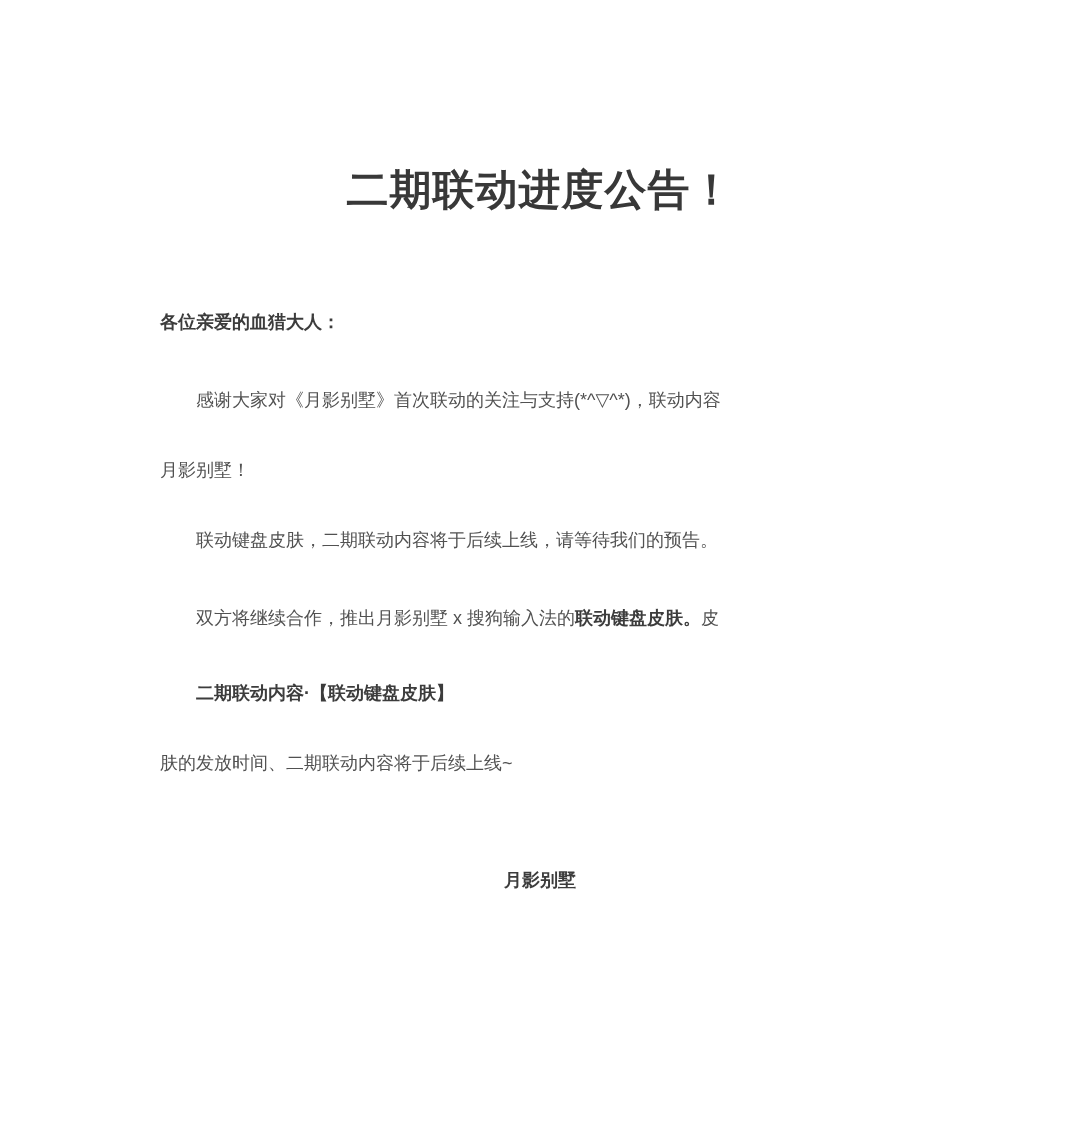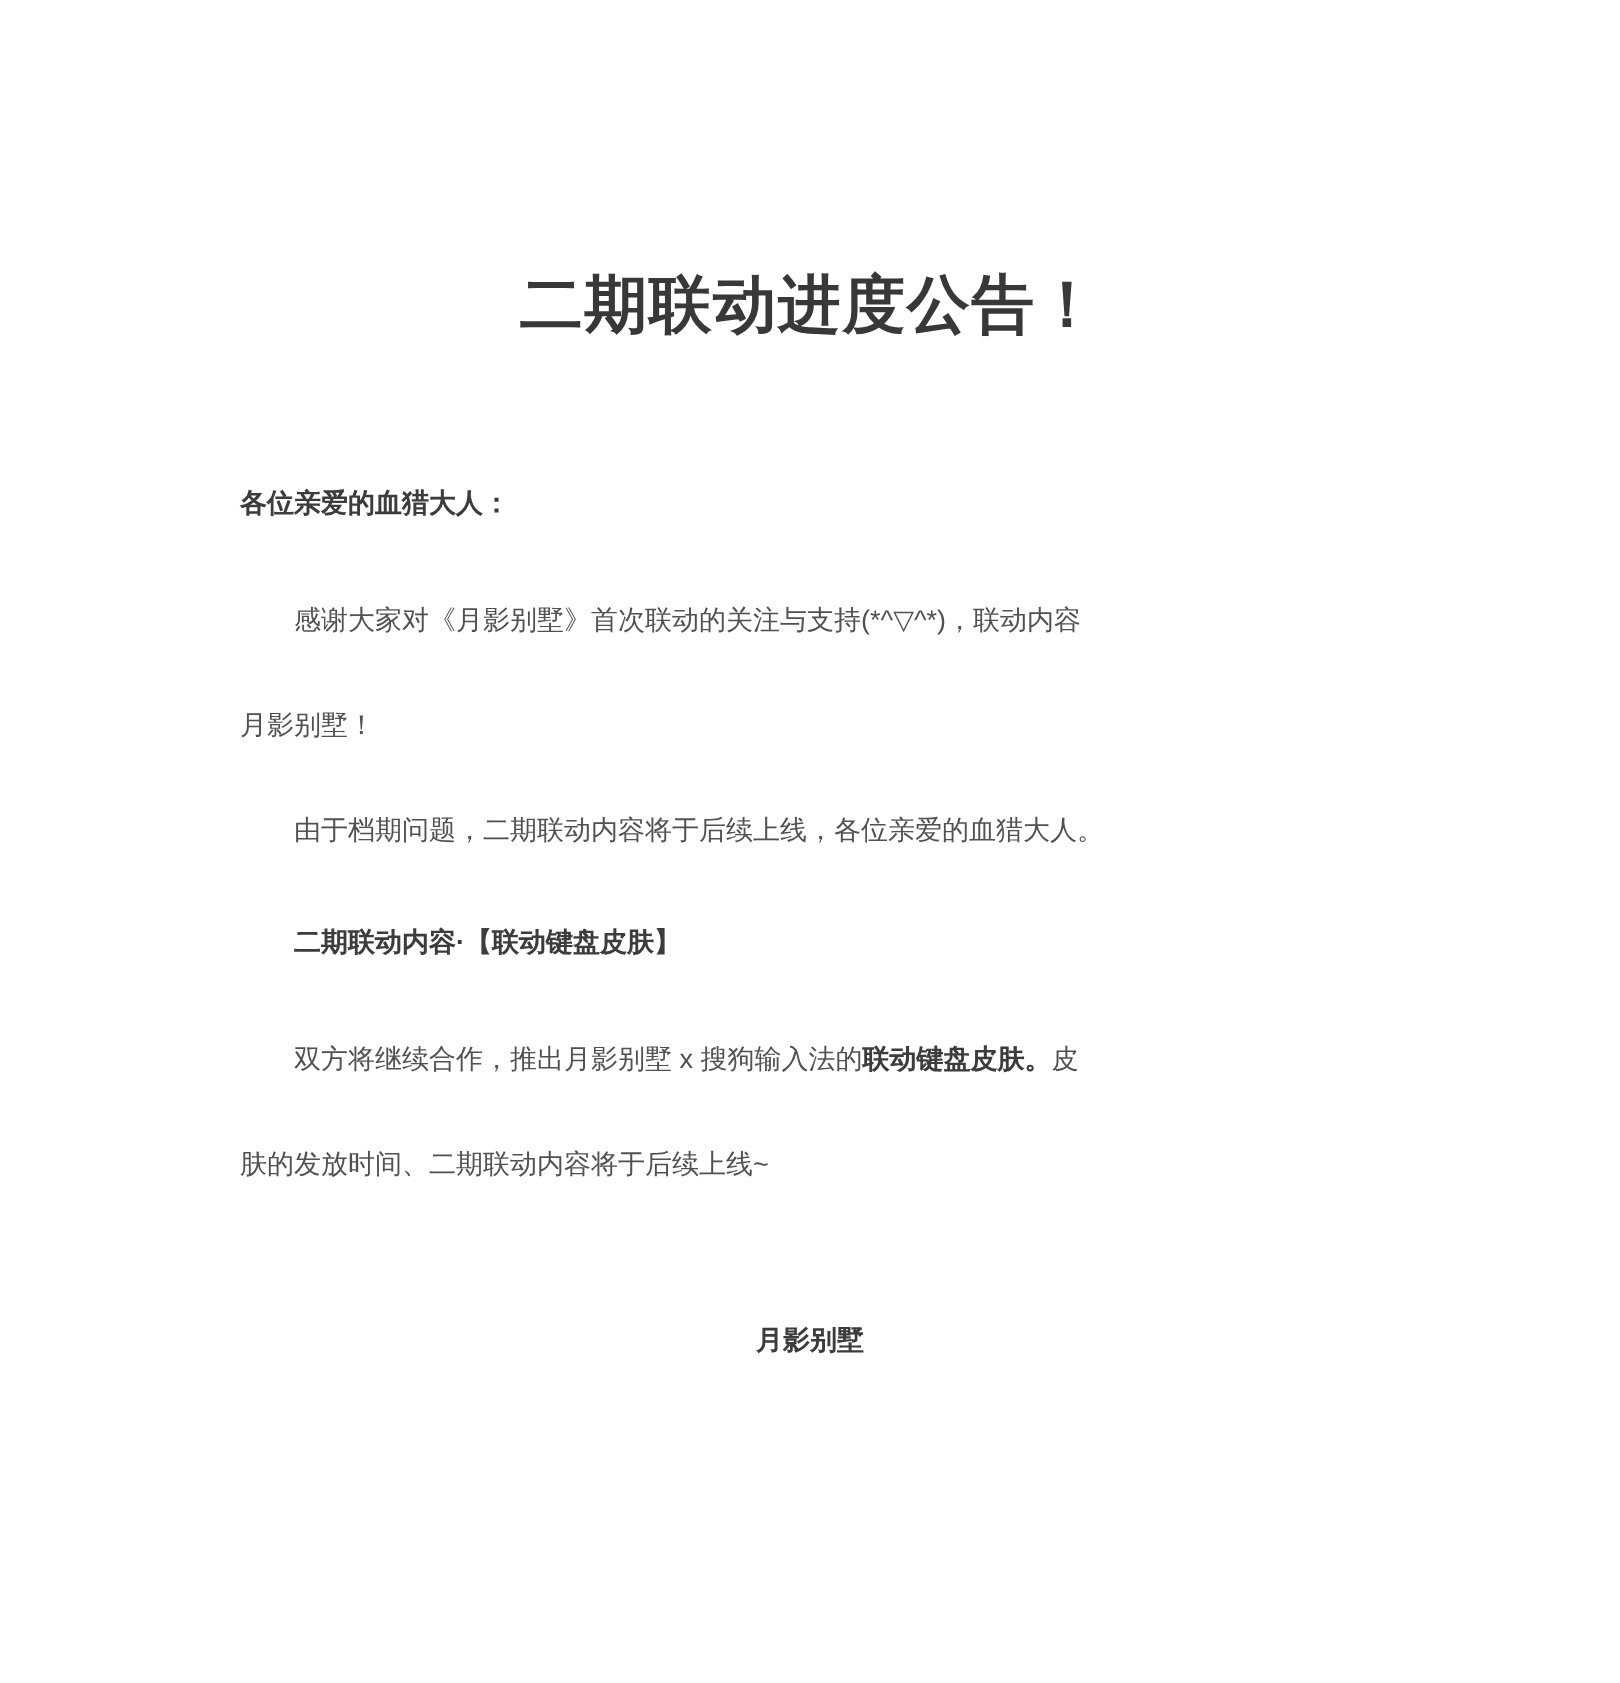--- a/index.html
+++ b/index.html
@@ -1,15 +1,15 @@
 <!DOCTYPE html>
 <html><head>
 <meta charset="utf-8">
 <style>
-  * { box-sizing: border-box; margin-top: 13px; }
+  * { box-sizing: border-box; }
   html, body {
     margin: 0;
     padding: 0;
   }
   body {
     width: 1080px;
     height: 1122px;
     background: #ffffff;
     font-family: "Liberation Sans", "DejaVu Sans", sans-serif;
     overflow: hidden;
@@ -64,23 +64,23 @@
 
   <h1 class="title">二期联动进度公告！</h1>
 
   <div class="body-text">
 
     <p class="line bold greeting">各位亲爱的血猎大人：</p>
 
     <p class="line indent">感谢大家对《月影别墅》首次联动的关注与支持(*^▽^*)，联动内容</p>
     <p class="line">月影别墅！</p>
 
-    <p class="line indent">由于档期问题，二期联动内容将于后续上线，各位亲爱的血猎大人。</p>
+    <p class="line indent">联动键盘皮肤，二期联动内容将于后续上线，请等待我们的预告。</p>
+
+    <p class="line indent para3-first"><span>双方将继续合作，推出月影别墅 x 搜狗输入法的</span><span class="bold">联动键盘皮肤。</span><span>皮</span></p>
 
     <p class="line indent bold subheading">二期联动内容·【联动键盘皮肤】</p>
-
-    <p class="line indent para3-first"><span>双方将继续合作，推出月影别墅 x 搜狗输入法的</span><span class="bold">联动键盘皮肤。</span><span>皮</span></p>
     <p class="line">肤的发放时间、二期联动内容将于后续上线~</p>
 
     <p class="line bold signature">月影别墅</p>
 
   </div>
 </div>
 
 </body></html>

